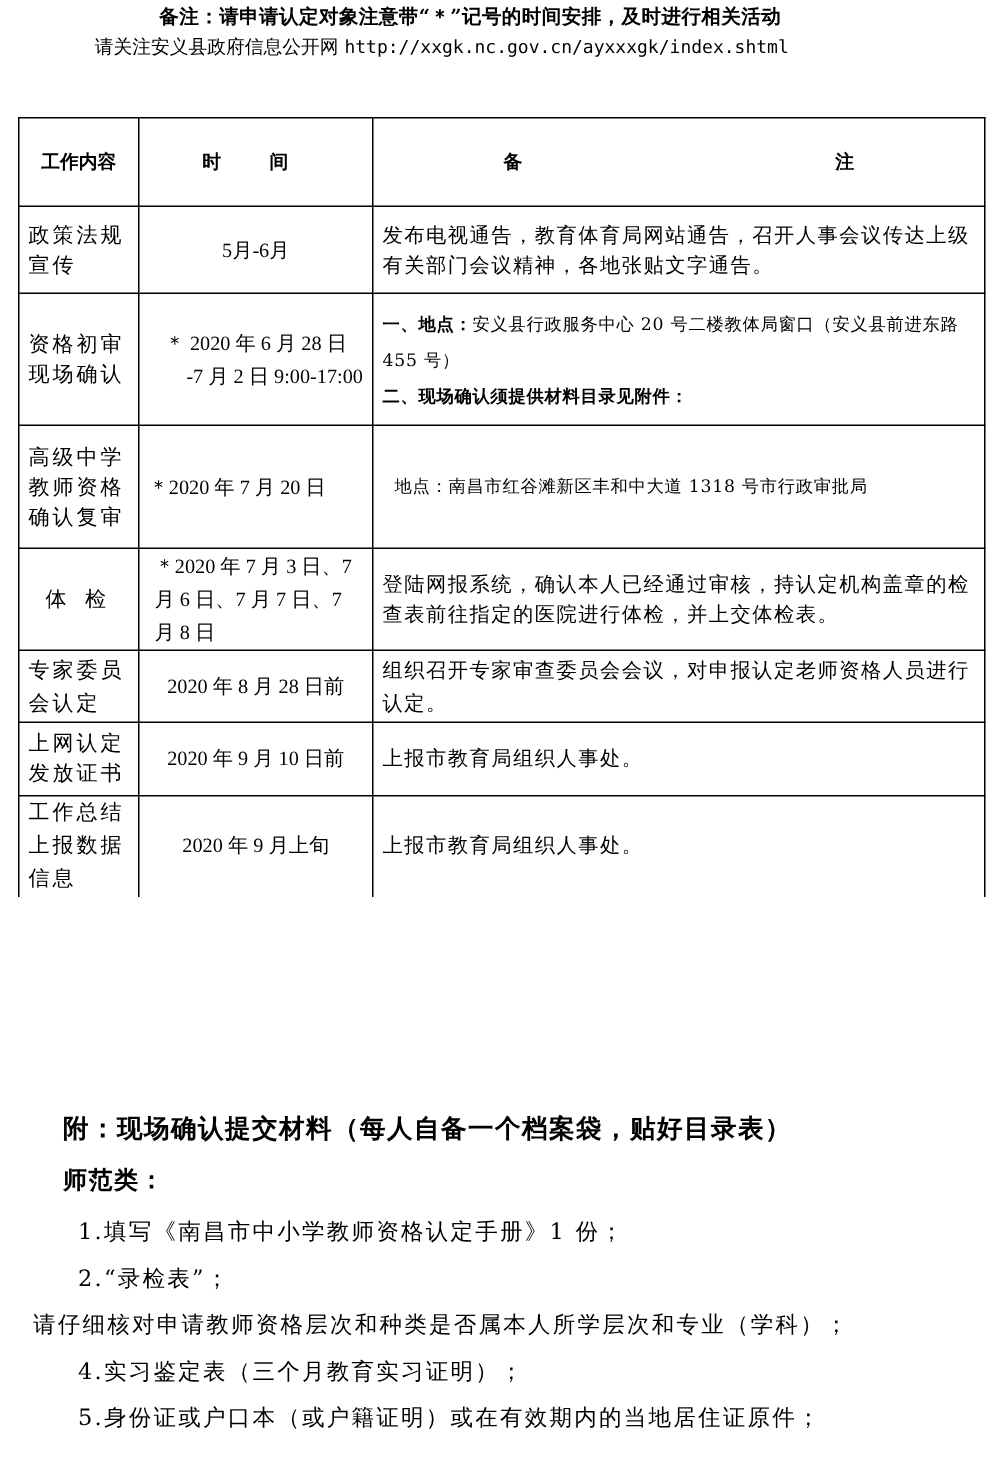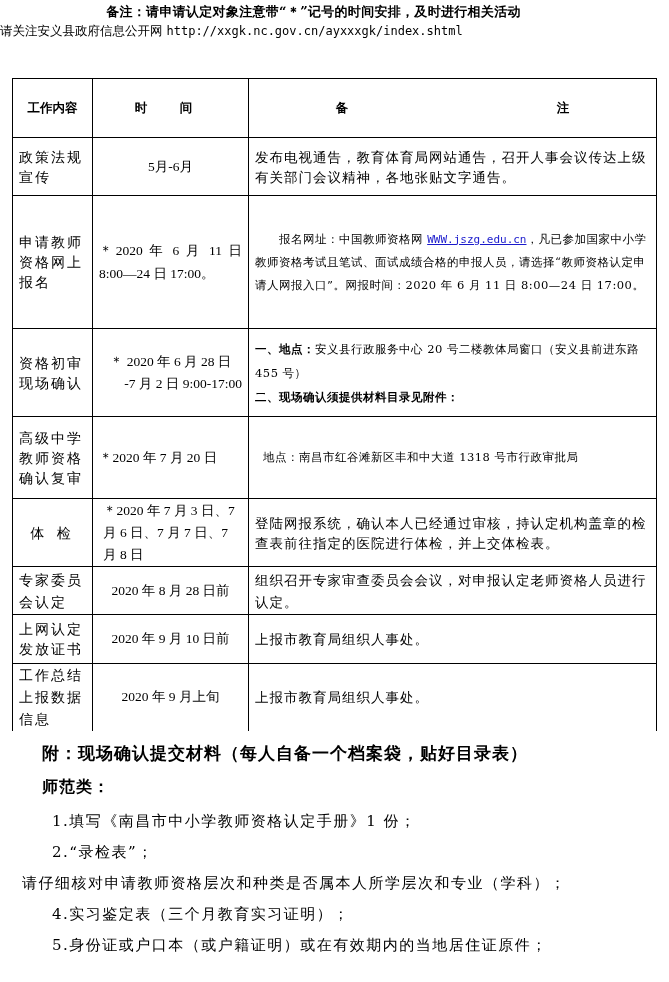--- a/index.html
+++ b/index.html
@@ -1,20 +1,20 @@
 <!DOCTYPE html>
 <html><head>
 <meta charset="utf-8">
 <style>
   html, body { margin: 0; padding: 0; background: #ffffff; }
   body { width: 669px; height: 982px; position: relative; overflow: hidden;
          font-family: "DejaVu Serif", "Liberation Serif", serif; color: #000; }
   .note-title { position: absolute; top: 3px; left: 0; width: 627px; text-align: center;
                 font-size: 13px; font-weight: bold; line-height: 18px; letter-spacing: 0.3px; }
-  .note-sub { position: absolute; top: 22px; left: 0; width: 589px; 
+  .note-sub { position: absolute; top: 22px; left: 0; width: 589px; text-align: center;
               font-size: 12.5px; line-height: 18px; }
   .note-sub .url { font-family: "DejaVu Sans Mono", "Liberation Mono", monospace; font-size: 12px; }
 
   table.sched { position: absolute; top: 78px; left: 12px; width: 644px;
                 border-collapse: collapse; table-layout: fixed; font-size: 12.5px; }
   table.sched td { border: 1.3px solid #000; padding: 0 6px; vertical-align: middle; line-height: 20px; }
   table.sched tr.last td { border-bottom: none; }
   col.c1 { width: 80px; } col.c2 { width: 156px; } col.c3 { width: 408px; }
   .hdr td { height: 58px; font-weight: bold; font-size: 12.5px; }
   .hdr .h1 { text-align: center; }
@@ -60,25 +60,20 @@
       <span>注</span>
     </td>
   </tr>
 
   <tr style="height:58px">
     <td class="task">政策法规宣传</td>
     <td class="time">5月-6月</td>
     <td class="remark">发布电视通告，教育体育局网站通告，召开人事会议传达上级有关部门会议精神，各地张贴文字通告。</td>
   </tr>
 
-  <tr style="height:133px">
-    <td class="task">申请教师资格网上报名</td>
-    <td class="time left" style="text-align:justify;line-height:23px">＊2020 年 6 月 11 日 8:00—24 日 17:00。</td>
-    <td class="remark small"><span class="indent"></span><span>报名网址：中国教师资格网 </span><a>WWW.jszg.edu.cn</a><span>，凡已参加国家中小学教师资格考试且笔试、面试成绩合格的申报人员，请选择“教师资格认定申请人网报入口”。网报时间：2020 年 6 月 11 日 8:00—24 日 17:00。</span></td>
-  </tr>
 
   <tr style="height:88px">
     <td class="task">资格初审现场确认</td>
     <td class="time" style="line-height:22px">
       <div>＊  2020 年 6 月 28 日</div>
       <div style="text-align:right">-7 月 2 日 9:00-17:00</div>
     </td>
     <td class="remark small" style="line-height:24px">
       <div><b>一、地点：</b><span>安义县行政服务中心 20 号二楼教体局窗口（安义县前进东路 455 号）</span></div>
       <div style="font-weight:bold">二、现场确认须提供材料目录见附件：</div>

